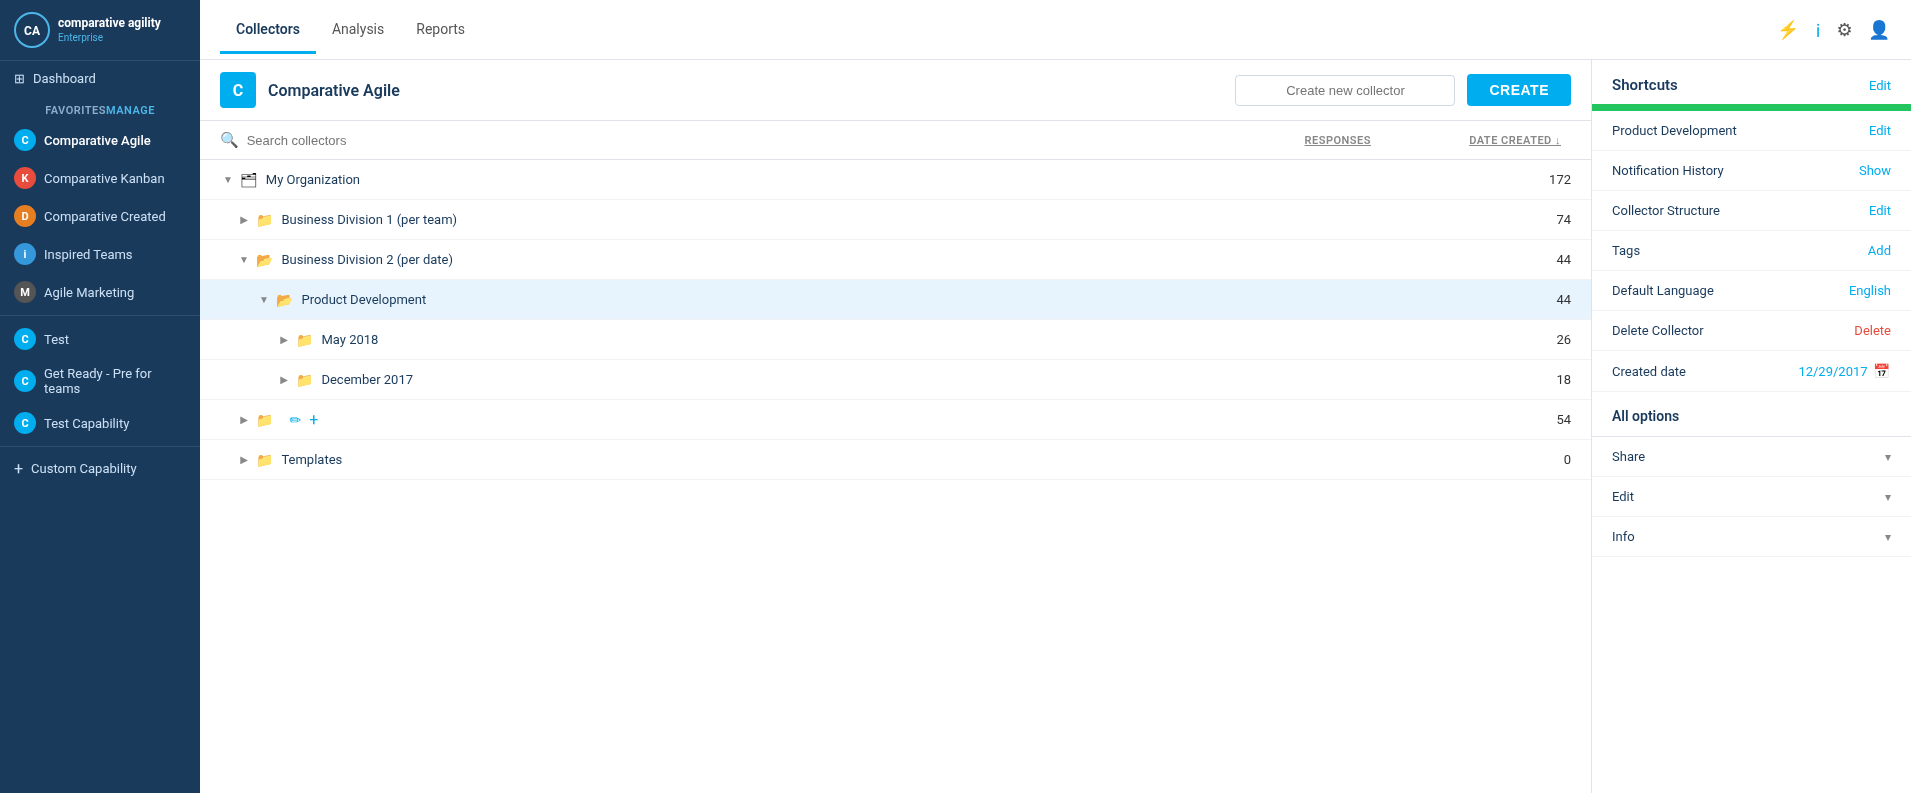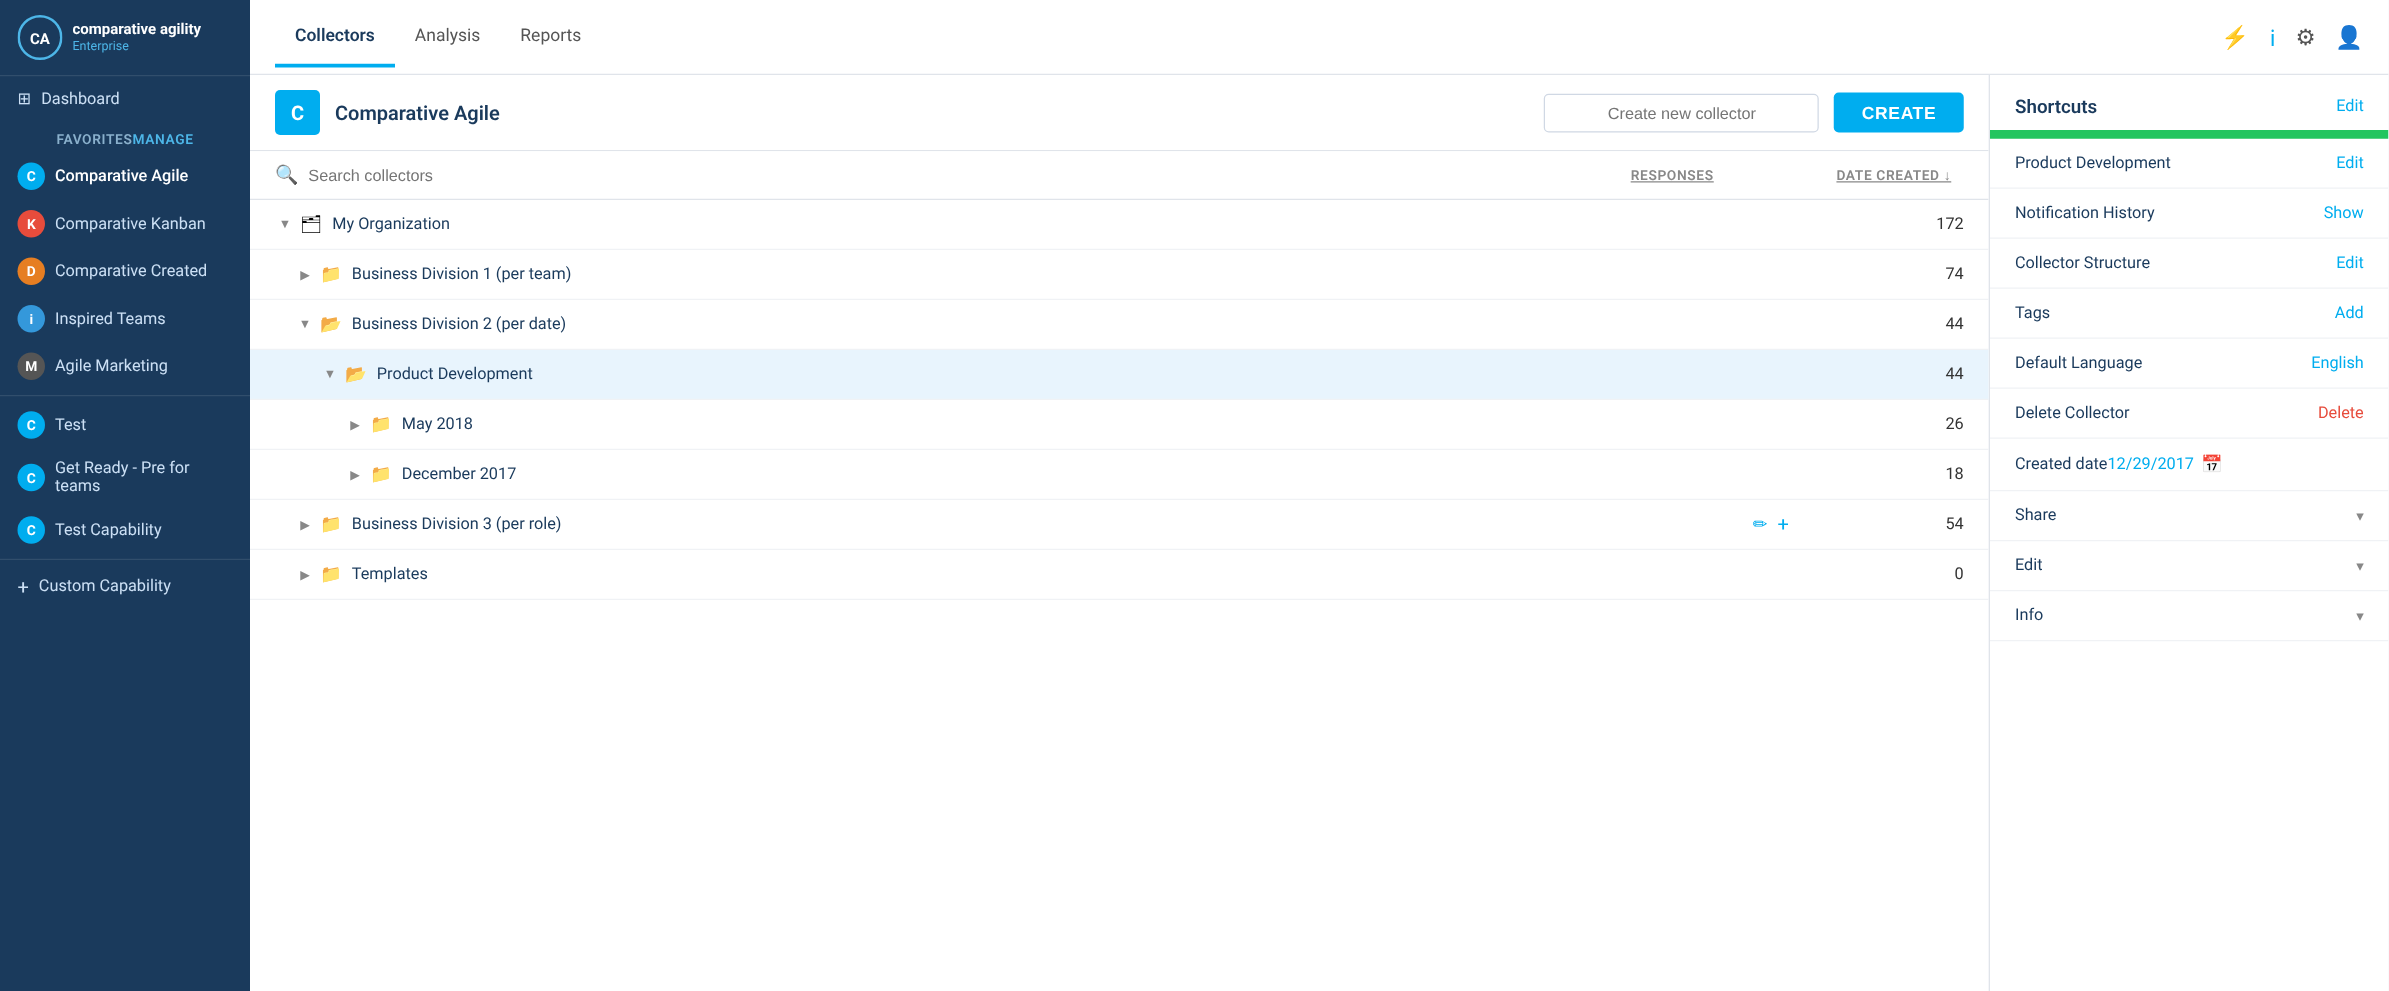--- a/index.html
+++ b/index.html
@@ -344,20 +344,21 @@
     .shortcut-action {
       font-size: 13px;
       cursor: pointer;
     }
     .shortcut-action.blue { color: #00adef; }
     .shortcut-action.red { color: #e74c3c; }
 
     .date-row {
       display: flex;
       align-items: center;
+      justify-content: space-between;
       padding: 12px 20px;
       border-bottom: 1px solid #f0f2f5;
     }
     .date-label { font-size: 13px; color: #1a3a5c; }
     .date-value { font-size: 13px; color: #00adef; display: flex; align-items: center; gap: 6px; }
 
     .all-options-header {
       padding: 12px 20px;
       font-size: 14px;
       font-weight: 600;
@@ -538,21 +539,20 @@
             <span class="folder-icon">📁</span>
             <span class="row-label">December 2017</span>
           </div>
           <span class="row-count">18</span>
         </div>
 
         <div class="tree-row indent-1">
           <div class="tree-row-inner">
             <span class="expand-arrow">▶</span>
             <span class="folder-icon">📁</span>
-            <span class="row-label">Business Division 3 (per role)</span>
             <span class="row-actions" style="margin-left:8px;">
               <span style="font-size:14px; cursor:pointer;">✏</span>
               <span style="font-size:16px; cursor:pointer;">+</span>
             </span>
           </div>
           <span class="row-count">54</span>
         </div>
 
         <div class="tree-row indent-1">
           <div class="tree-row-inner">
@@ -597,20 +597,21 @@
       </div>
 
       <div class="date-row">
         <span class="date-label">Created date</span>
         <span class="date-value">
           <span>12/29/2017</span>
           <span style="font-size:14px; cursor:pointer;">📅</span>
         </span>
       </div>
 
+      <div class="all-options-header">All options</div>
 
       <div class="expandable-row">
         <span class="expandable-label">Share</span>
         <span class="chevron-icon">▾</span>
       </div>
       <div class="expandable-row">
         <span class="expandable-label">Edit</span>
         <span class="chevron-icon">▾</span>
       </div>
       <div class="expandable-row">

